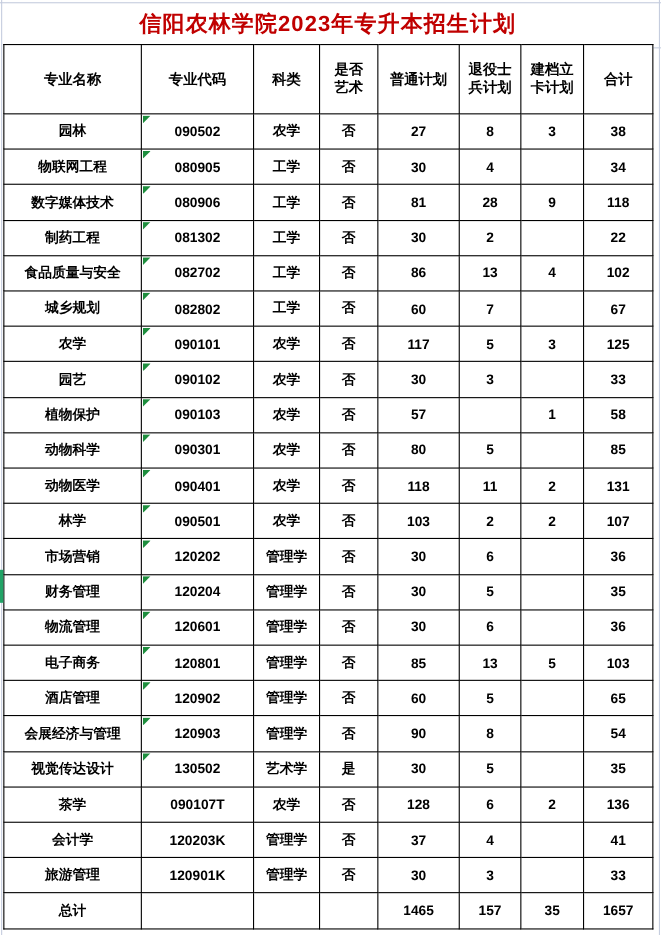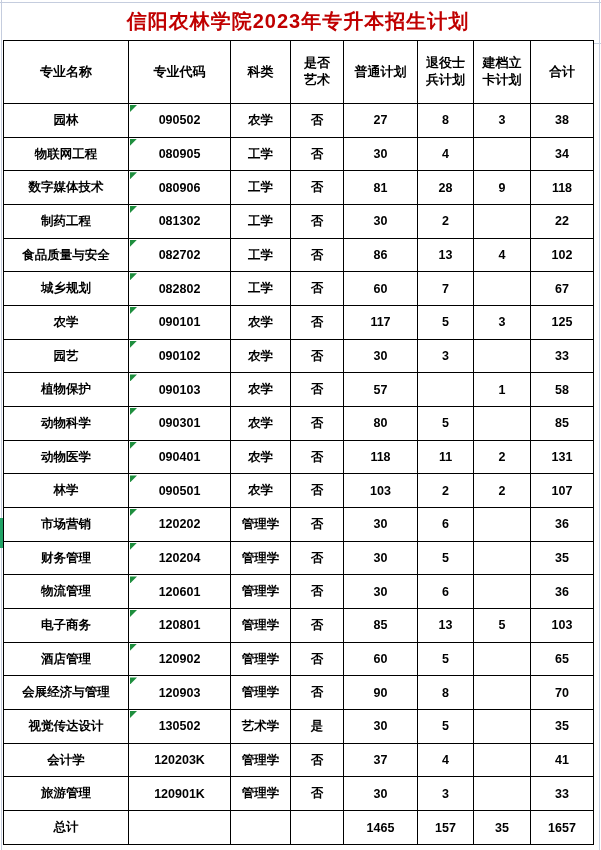--- a/index.html
+++ b/index.html
@@ -245,33 +245,43 @@
           <td>65</td>
         </tr>
         <tr>
           <td>会展经济与管理</td>
           <td>120903<span class="tri" style="background: rgb(30, 142, 62);"></span></td>
           <td>管理学</td>
           <td>否</td>
           <td>90</td>
           <td>8</td>
           <td></td>
-          <td>70</td>
+          <td>54</td>
         </tr>
         <tr>
           <td>视觉传达设计</td>
           <td>130502<span class="tri" style="background: rgb(30, 142, 62);"></span></td>
           <td>艺术学</td>
           <td>是</td>
           <td>30</td>
           <td>5</td>
           <td></td>
           <td>35</td>
         </tr>
         <tr>
+          <td>茶学</td>
+          <td>090107T</td>
+          <td>农学</td>
+          <td>否</td>
+          <td>128</td>
+          <td>6</td>
+          <td>2</td>
+          <td>136</td>
+        </tr>
+        <tr>
           <td>会计学</td>
           <td>120203K</td>
           <td>管理学</td>
           <td>否</td>
           <td>37</td>
           <td>4</td>
           <td></td>
           <td>41</td>
         </tr>
         <tr>

